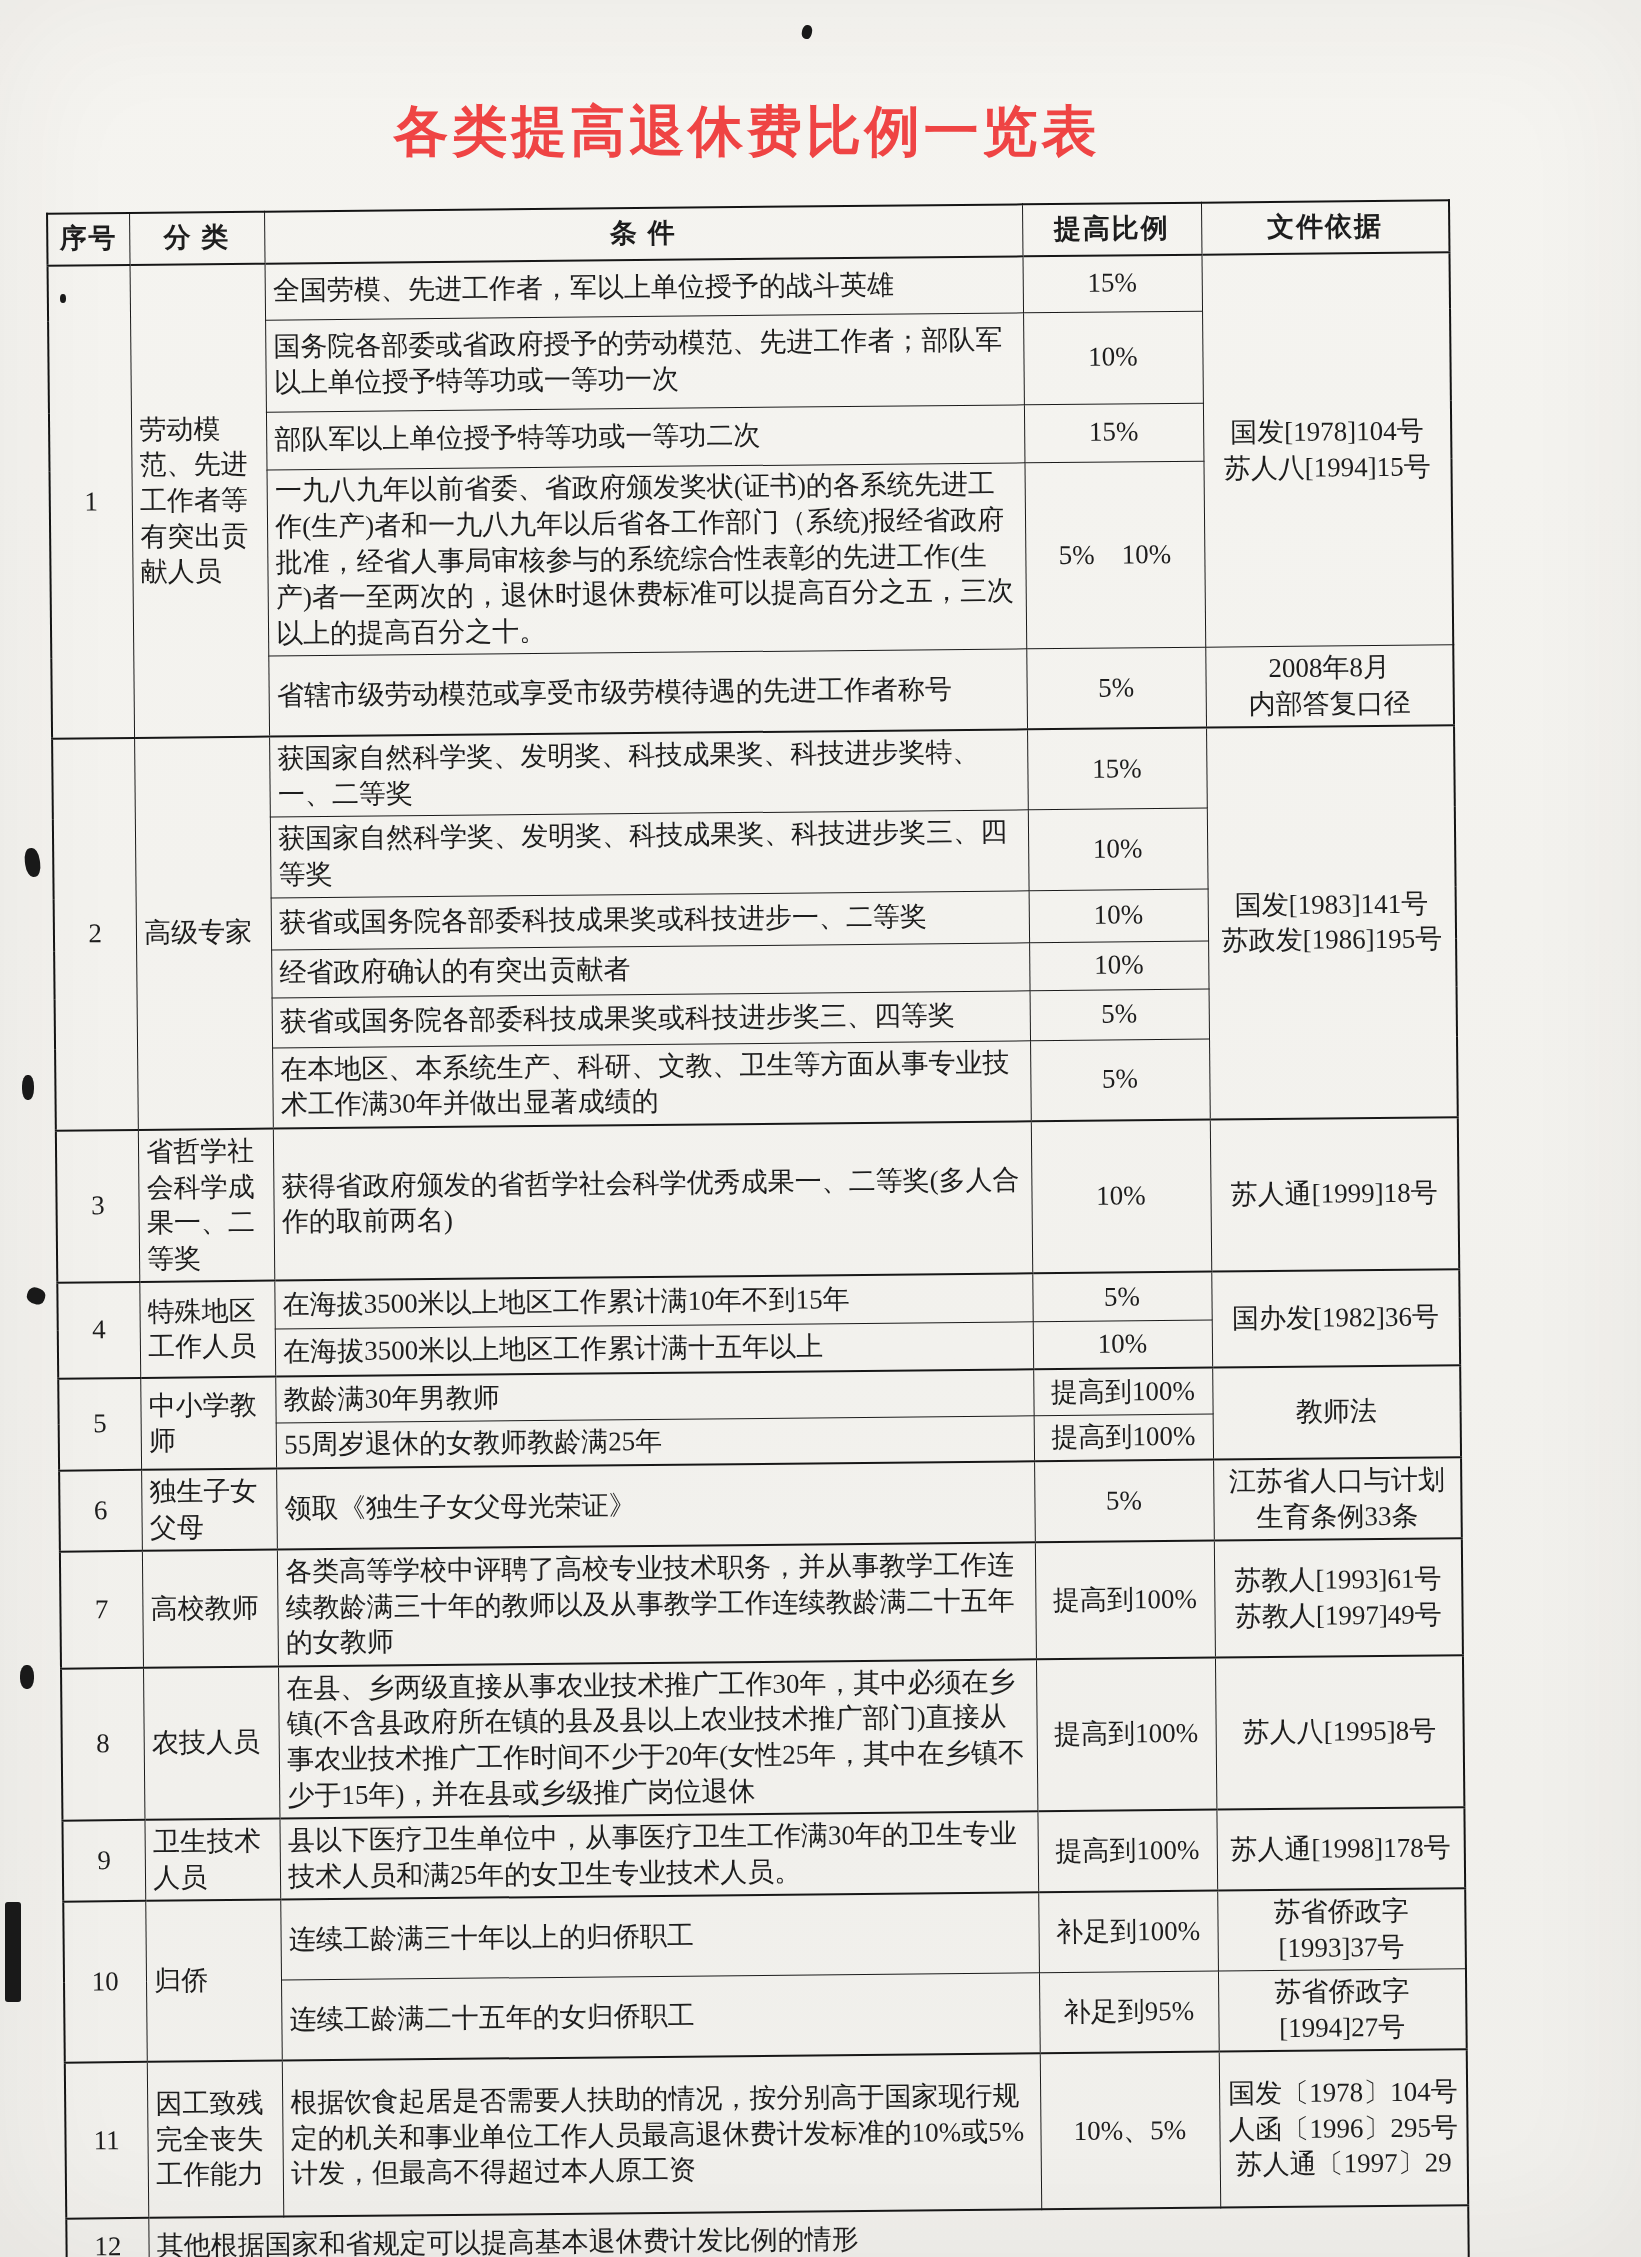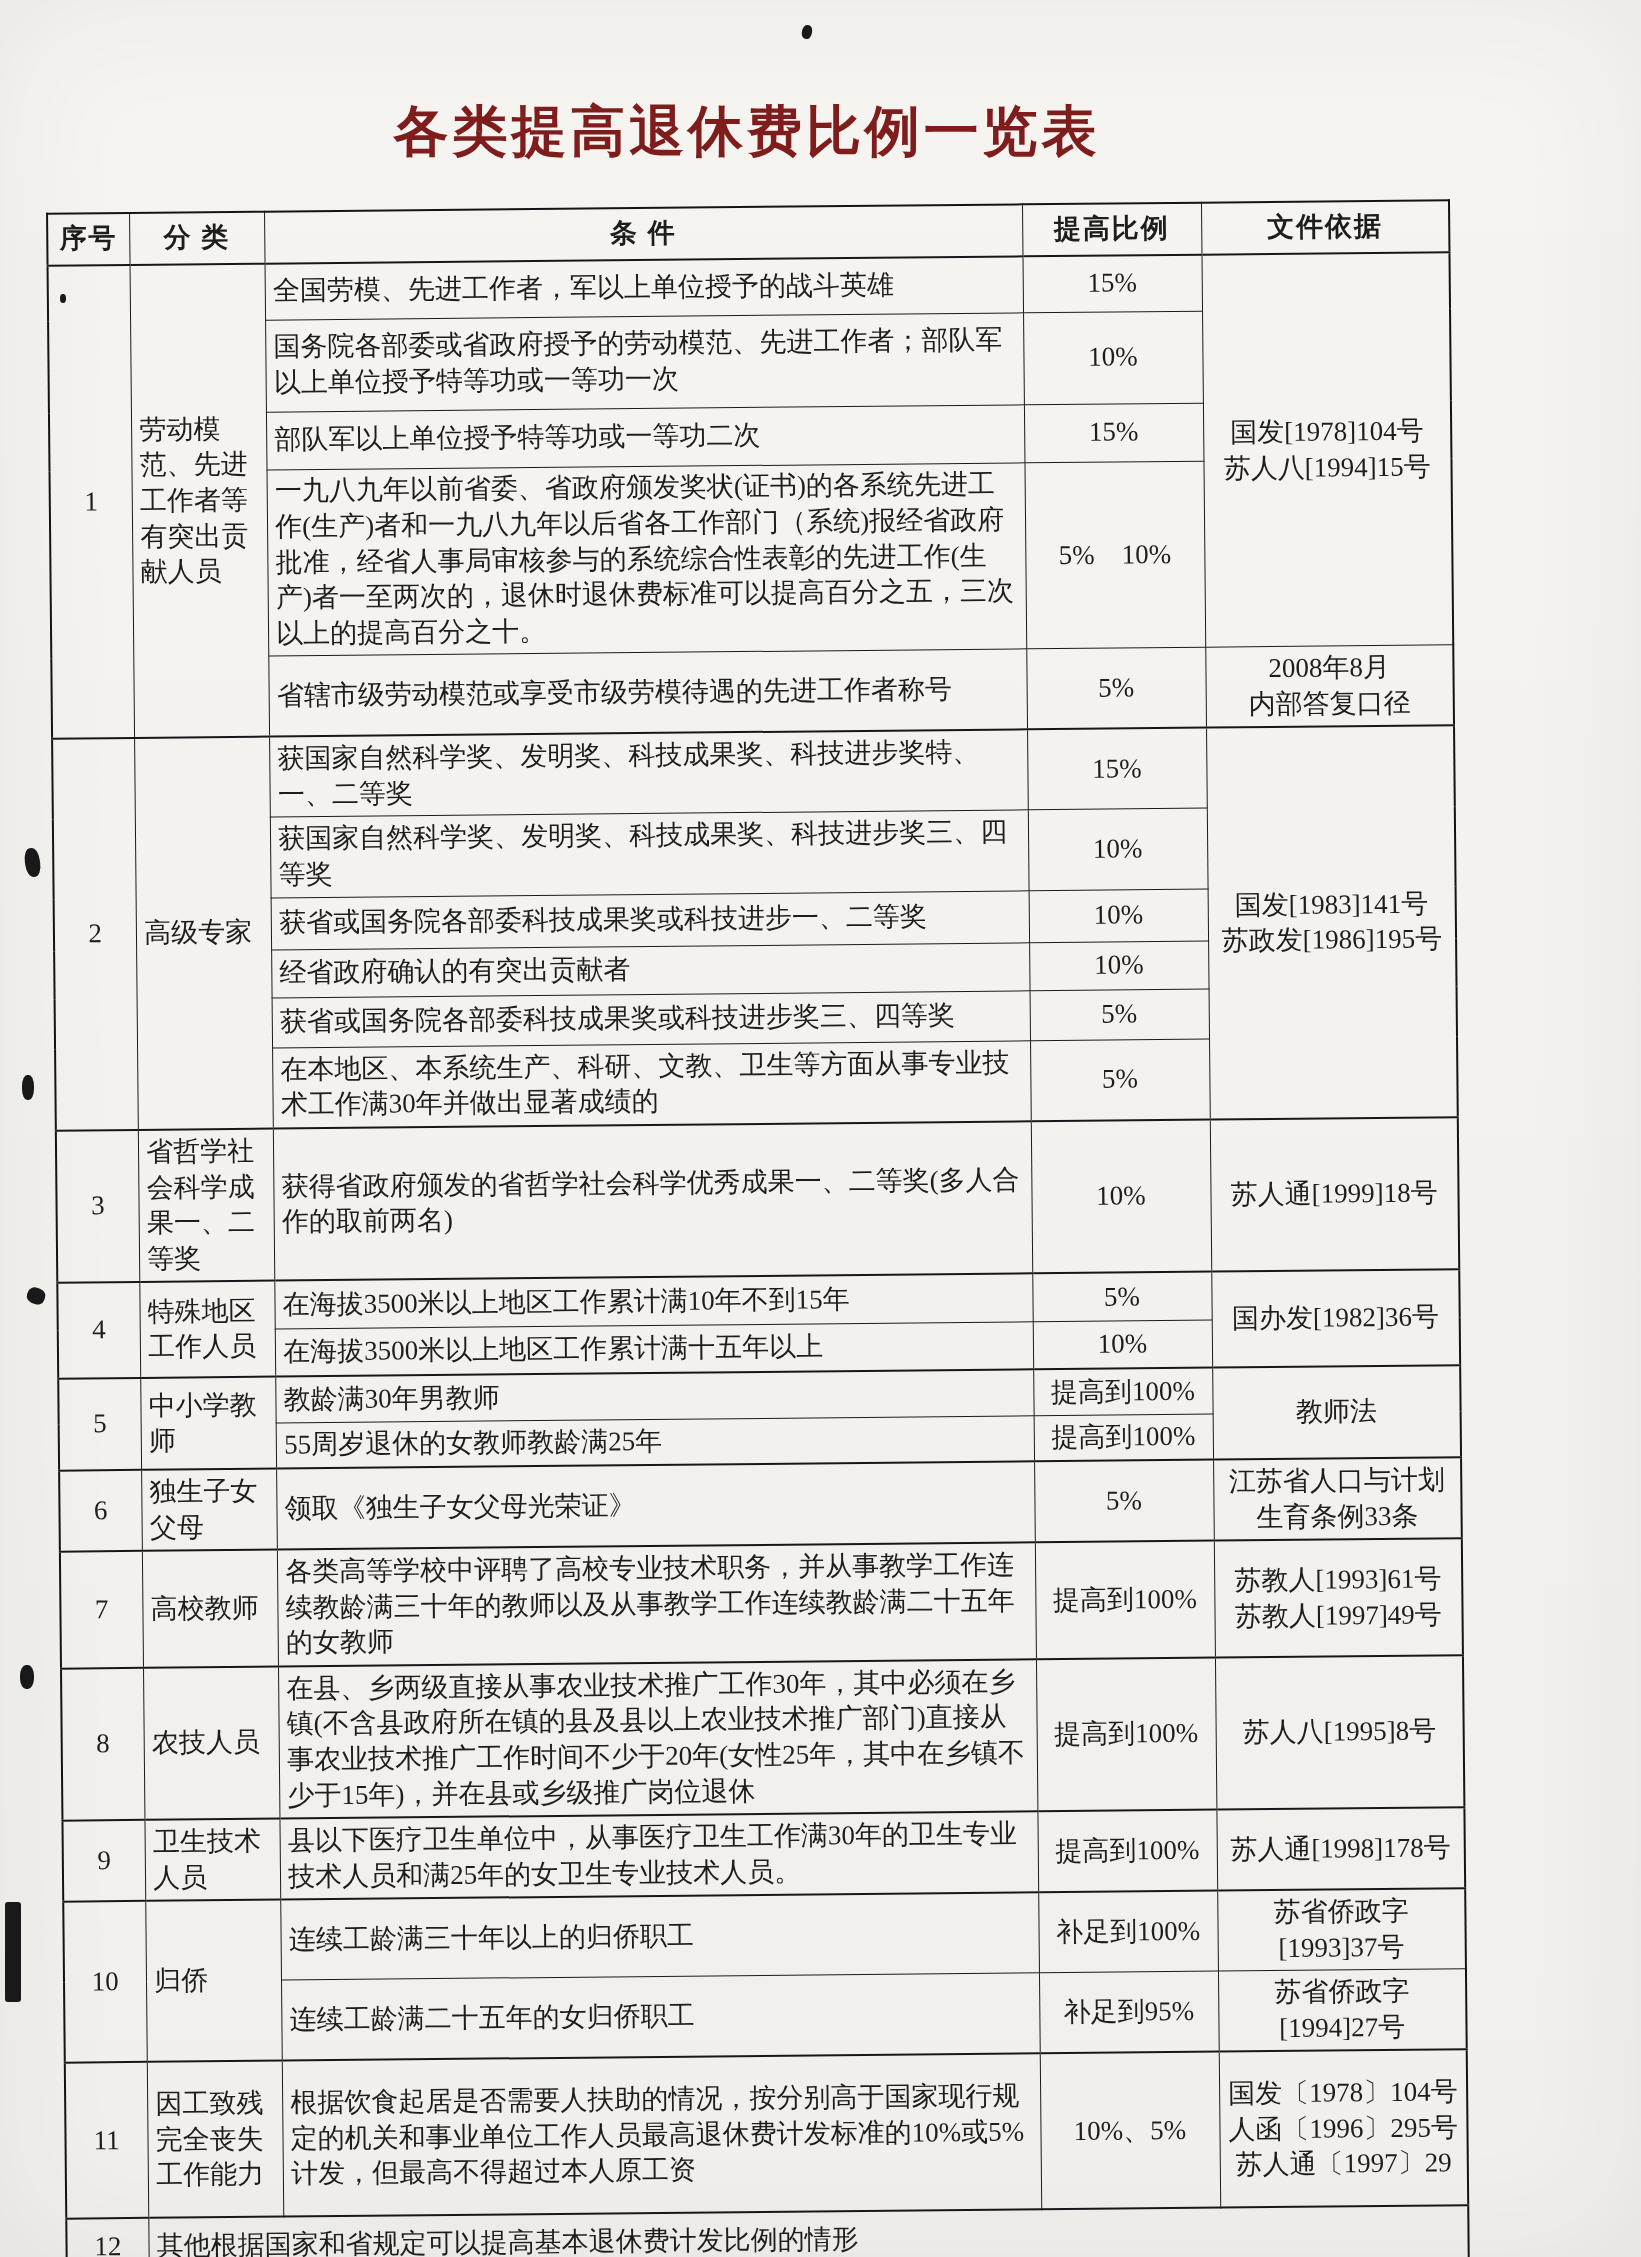--- a/index.html
+++ b/index.html
@@ -17,21 +17,21 @@
   }
   .title {
     margin: 0;
     padding-top: 95px;
     width: 1402px;
     margin-left: 46px;
     text-align: center;
     font-size: 55px;
     font-weight: 700;
     letter-spacing: 3.9px;
-    color: #7f1d1d;
+    color: #ef4444;
   }
   .sheet {
     width: 1402px;
     margin: 37px 0 0 46px;
   }
   table.main {
     width: 1402px;
     border-collapse: collapse;
     table-layout: fixed;
     transform: rotate(-0.55deg);

